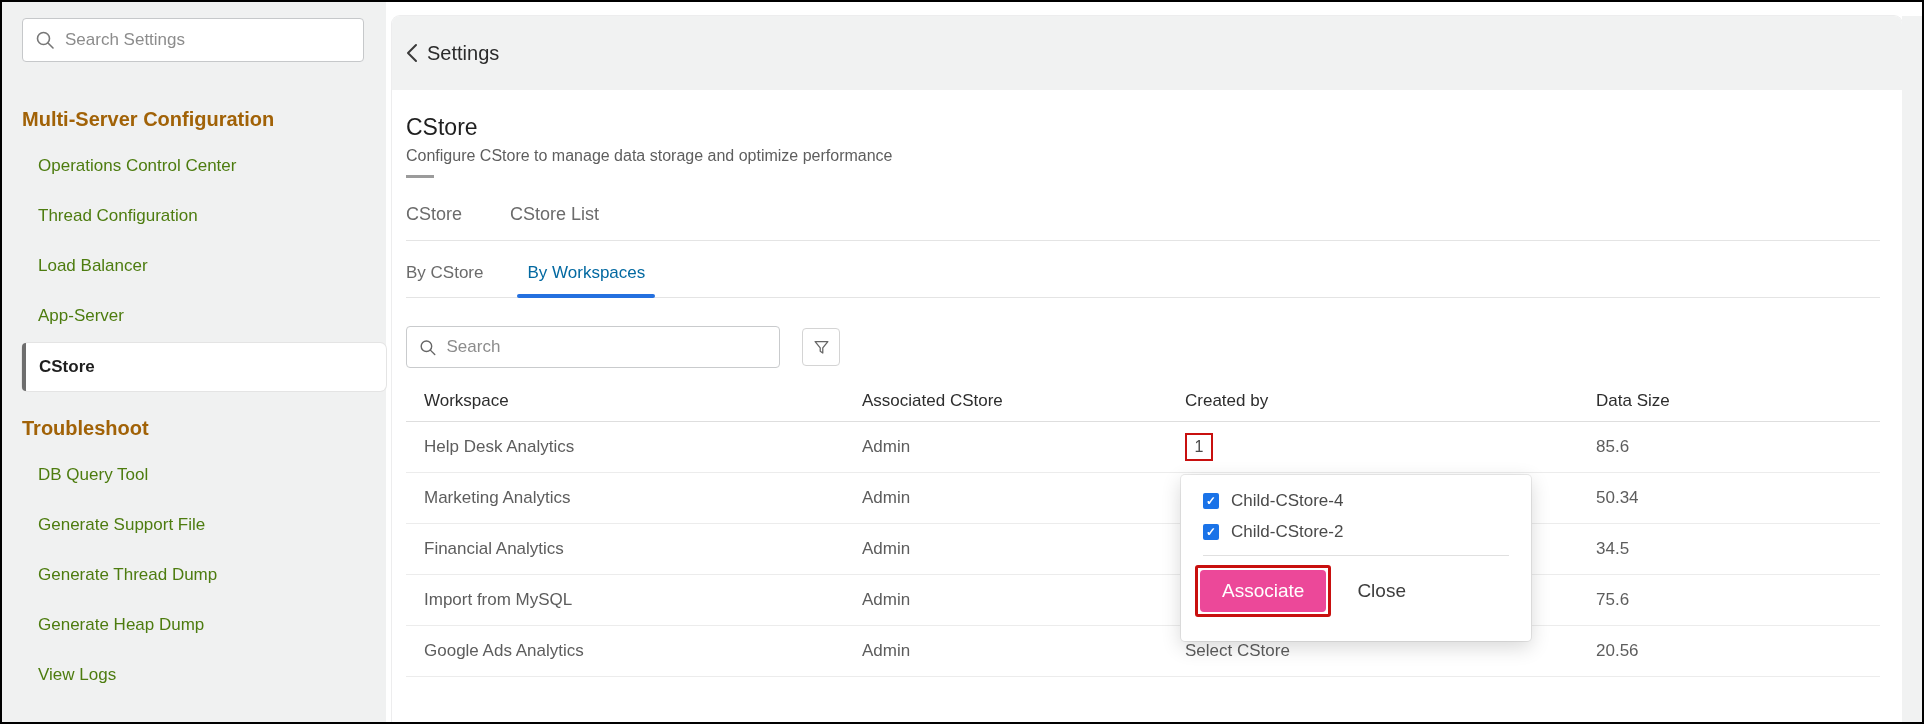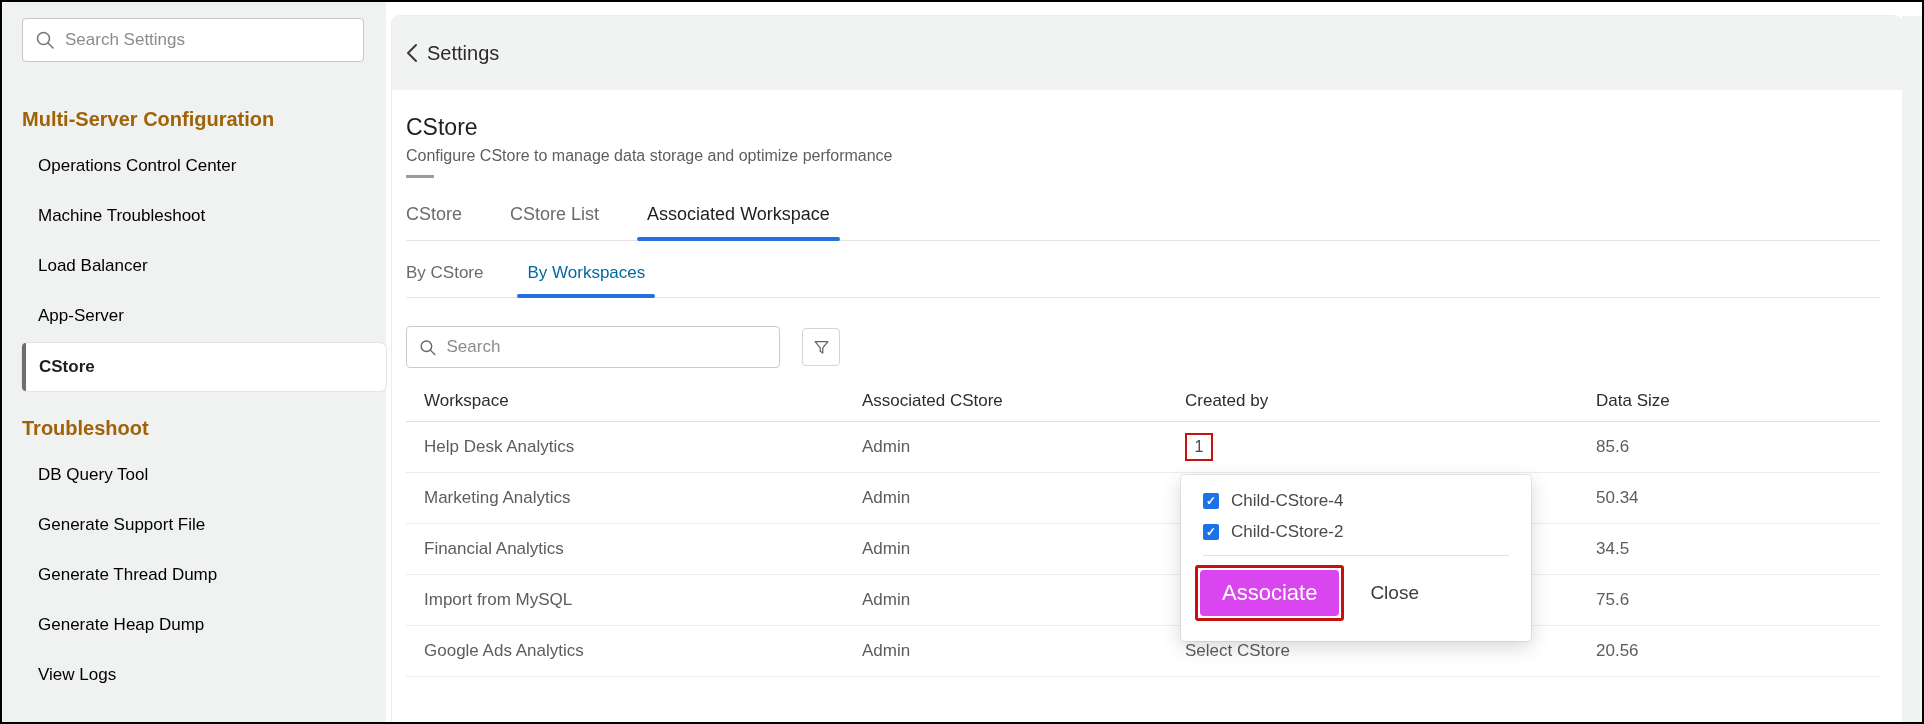--- a/index.html
+++ b/index.html
@@ -36,21 +36,21 @@
     font-size:17px; color:#444; margin-left:10px; width:100%;
   }
   .search-box input::placeholder { color:#8c8c8c; }
 
   .side-section-title {
     font-size:20px; font-weight:700; color:#a16207;
     margin:46px 0 10px 0;
   }
   .side-section-title.second { margin-top:26px; }
   .nav-item {
-    font-size:17px; color:#000000;
+    font-size:17px; color:#4d7c0f;
     padding:15px 0 15px 16px;
     cursor:pointer;
   }
   .nav-item.selected {
     background:#fff;
     border-radius:6px;
     padding:0;
     height:48px;
     display:flex; align-items:center;
     color:#1e1e1e; font-weight:700;
@@ -205,24 +205,24 @@
   .popup-option span.lbl { font-size:17px; color:#4a4a4a; margin-left:12px; }
   .popup-divider { border-top:1px solid #e0e0e0; margin:13px 22px 0 0; }
   .popup-actions { display:flex; align-items:center; margin-top:9px; margin-left:-8px; }
   .assoc-outline {
     border:3px solid #c8100f;
     padding:2px;
     border-radius:3px;
     display:inline-block;
   }
   .assoc-btn {
-    background:#d946ef; color:#fff;
+    background:#ec4899; color:#fff;
     border:none; border-radius:4px;
     font-family:"Liberation Sans", sans-serif;
-    font-size:22px;
+    font-size:19px;
     padding:10px 22px;
     cursor:pointer;
   }
   .close-btn {
     background:none; border:none;
     font-family:"Liberation Sans", sans-serif;
     font-size:19px; color:#3d3d3d;
     margin-left:26px; cursor:pointer;
   }
 
@@ -241,21 +241,21 @@
     <div class="search-box">
       <svg width="20" height="20" viewBox="0 0 20 20" fill="none">
         <circle cx="8.5" cy="8.5" r="6" stroke="#777" stroke-width="1.6"></circle>
         <line x1="13" y1="13" x2="18" y2="18" stroke="#777" stroke-width="1.6" stroke-linecap="round"></line>
       </svg>
       <input type="text" placeholder="Search Settings" style="">
     </div>
 
     <div class="side-section-title">Multi-Server Configuration</div>
     <div class="nav-item">Operations Control Center</div>
-    <div class="nav-item">Machine Troubleshoot</div>
+    <div class="nav-item">Thread Configuration</div>
     <div class="nav-item">Load Balancer</div>
     <div class="nav-item">App-Server</div>
     <div class="nav-item selected">
       <span class="accent"></span>
       <span class="sel-label">CStore</span>
     </div>
 
     <div class="side-section-title second">Troubleshoot</div>
     <div class="nav-item">DB Query Tool</div>
     <div class="nav-item">Generate Support File</div>
@@ -277,21 +277,20 @@
       </div>
 
       <div class="panel-body">
         <div class="page-title">CStore</div>
         <div class="page-subtitle">Configure CStore to manage data storage and optimize performance</div>
         <div class="subtitle-rule"></div>
 
         <div class="tabs content-w">
           <div class="tab">CStore</div>
           <div class="tab">CStore List</div>
-          <div class="tab active">Associated Workspace</div>
         </div>
 
         <div class="subtabs content-w">
           <div class="subtab">By CStore</div>
           <div class="subtab active">By Workspaces</div>
         </div>
 
         <div class="toolbar">
           <div class="table-search">
             <svg width="19" height="19" viewBox="0 0 20 20" fill="none">

